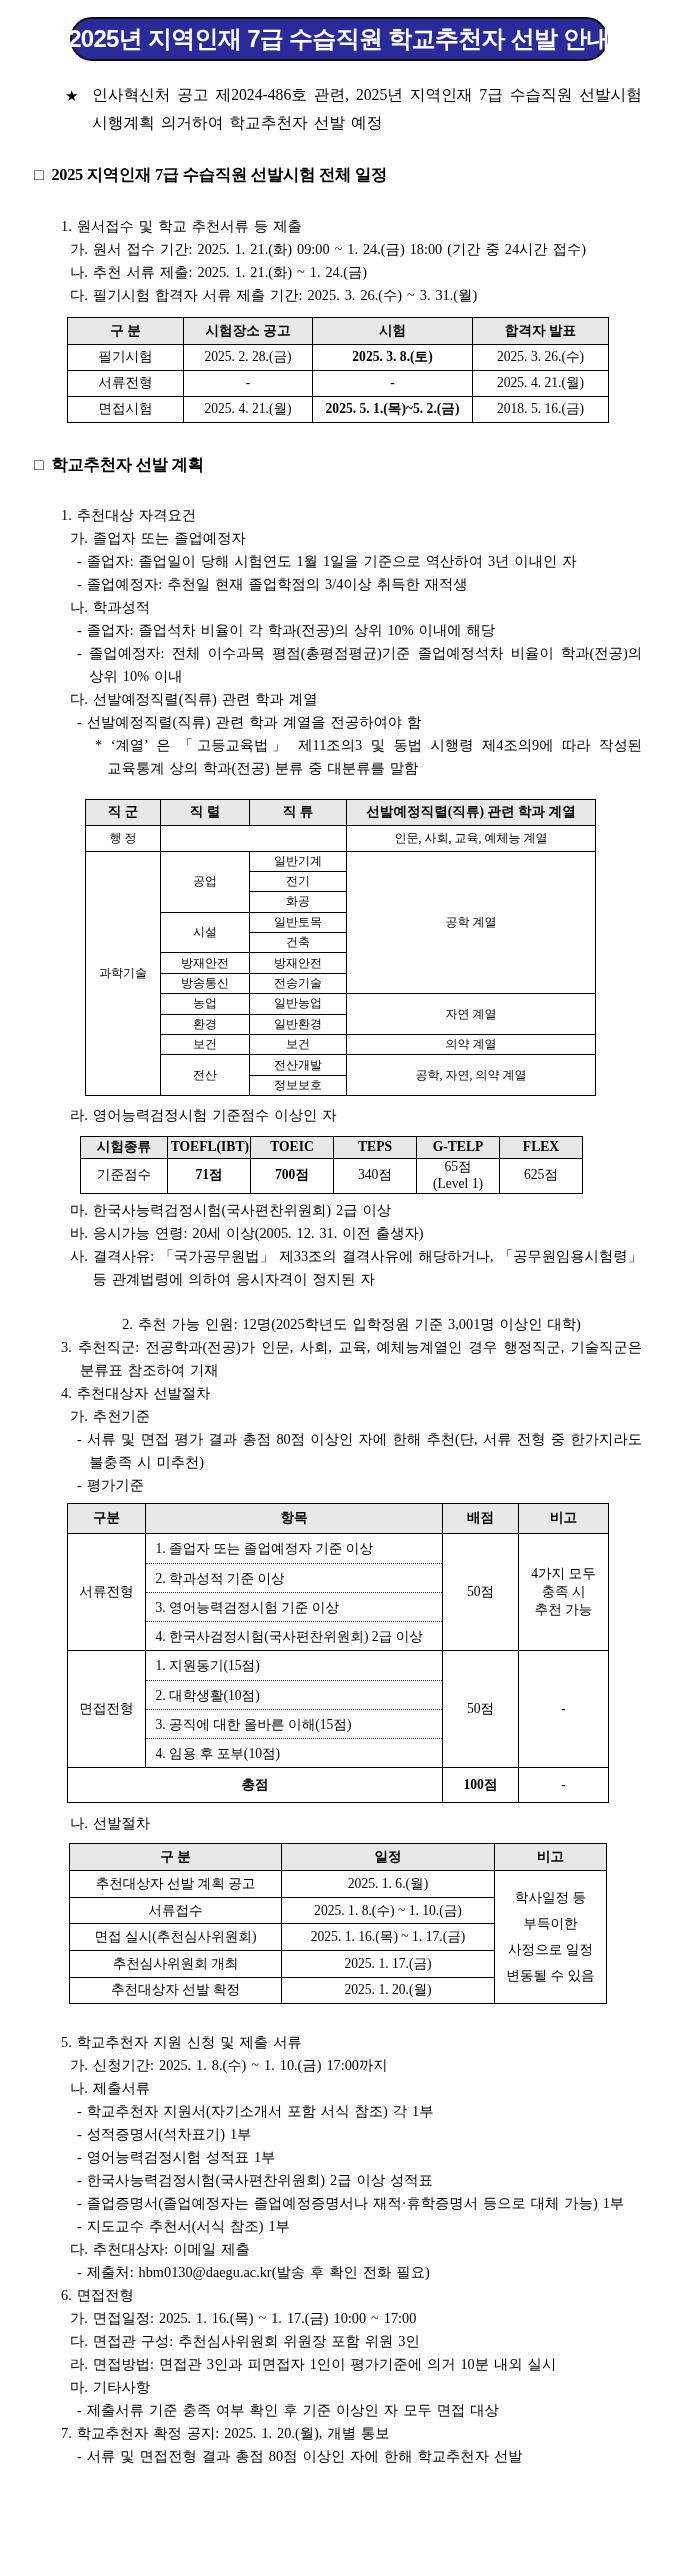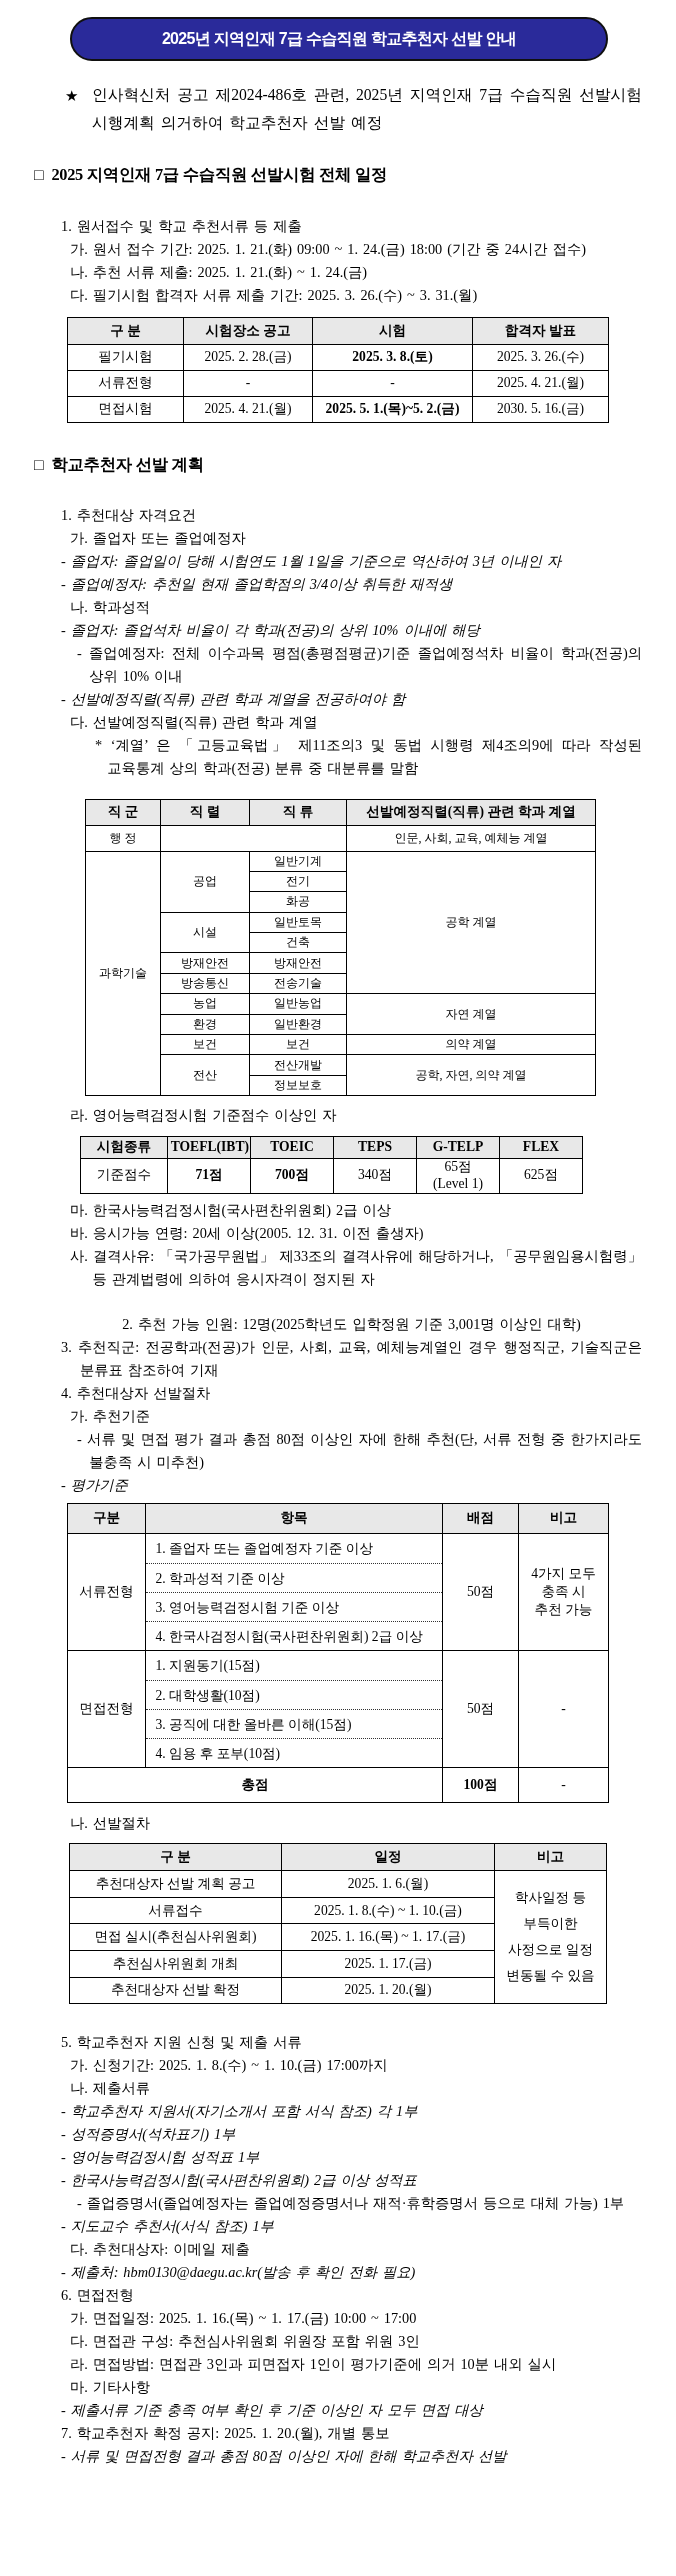--- a/index.html
+++ b/index.html
@@ -5,40 +5,40 @@
   html,body{margin:0;padding:0;background:#fff;}
   body{width:676px;height:2576px;overflow:hidden;color:#000;
        font-family:"Liberation Serif","DejaVu Serif",serif;word-break:keep-all;}
   .doc{padding:17px 34px 0 34px;box-sizing:border-box;}
 
   
   .banner{box-sizing:border-box;margin-left:36px;width:538px;height:44px;
           background:#2a2a9a;border:2px solid #101010;border-radius:22px;
           display:flex;align-items:center;justify-content:center;}
   .banner-text{font-family:"Liberation Sans","DejaVu Sans",sans-serif;font-weight:bold;
-               color:#fff;font-size:16px;letter-spacing:-0.7px;white-space:nowrap;}
+               color:#fff;font-size:24px;letter-spacing:-0.7px;white-space:nowrap;}
 
   
   .intro{position:relative;margin:20px 0 0 31px;padding-left:27px;
          font-size:15.7px;line-height:28px;text-align:justify;word-spacing:2px;}
   .intro .star{position:absolute;left:0;top:0.7px;font-size:15px;}
 
   
   .h-sec{font-size:16.4px;font-weight:bold;letter-spacing:-0.3px;}
   .h-sec .marker{margin-right:8.2px;font-weight:normal;font-size:15.7px;}
   .h1{margin-top:27px;}
   .h2{margin-top:31px;}
 
   
   .line{font-size:14.3px;line-height:23px;word-spacing:1.4px;}
   .l0{margin-left:27px;}
   .l0w{margin-left:27px;padding-left:19px;text-indent:-19px;text-align:justify;}
   .l1{margin-left:36px;}
   .l1w{margin-left:36px;padding-left:22.5px;text-indent:-22.5px;text-align:justify;}
-  .l2{margin-left:27px;padding-left:12.3px;text-indent:-12.3px;font-style:italic;}
+  .l2{margin-left:43px;padding-left:12.3px;text-indent:-12.3px;}
   .l2w{margin-left:43px;padding-left:12.3px;text-indent:-12.3px;text-align:justify;}
   .note{margin-left:61px;padding-left:12.3px;text-indent:-12.3px;text-align:justify;}
   .mt43{margin-top:29px;} .mt41{margin-top:28px;} .mt32{margin-top:22px;text-align:center;}
   .mt40{margin-top:27px;} .mt14{margin-top:9.5px;} .mt12{margin-top:8.2px;} .mt8{margin-top:5.5px;}
 
   
   .tbl{border-collapse:collapse;table-layout:fixed;}
   .tbl th,.tbl td{border:1.4px solid #000;text-align:center;vertical-align:middle;
                   font-size:13.6px;padding:0 2.7px;box-sizing:border-box;}
   .tbl th{background:#e8e8e8;font-weight:bold;}
@@ -115,38 +115,38 @@
     <tr>
       <td>서류전형</td>
       <td>-</td>
       <td>-</td>
       <td>2025. 4. 21.(월)</td>
     </tr>
     <tr>
       <td>면접시험</td>
       <td>2025. 4. 21.(월)</td>
       <td class="b">2025. 5. 1.(목)~5. 2.(금)</td>
-      <td>2030. 5. 16.(금)</td>
+      <td>2018. 5. 16.(금)</td>
     </tr>
   </tbody>
     </table>
 
   <div class="h-sec h2">
     <span class="marker">□</span><span>학교추천자 선발 계획</span>
   </div>
 
   <div class="line l0 mt41">1. 추천대상 자격요건</div>
   <div class="line l1">가. 졸업자 또는 졸업예정자</div>
   <div class="line l2">- 졸업자: 졸업일이 당해 시험연도 1월 1일을 기준으로 역산하여 3년 이내인 자</div>
   <div class="line l2">- 졸업예정자: 추천일 현재 졸업학점의 3/4이상 취득한 재적생</div>
   <div class="line l1">나. 학과성적</div>
   <div class="line l2">- 졸업자: 졸업석차 비율이 각 학과(전공)의 상위 10% 이내에 해당</div>
   <div class="line l2w">- 졸업예정자: 전체 이수과목 평점(총평점평균)기준 졸업예정석차 비율이 학과(전공)의 상위 10% 이내</div>
+  <div class="line l1">다. 선발예정직렬(직류) 관련 학과 계열</div>
   <div class="line l2">- 선발예정직렬(직류) 관련 학과 계열을 전공하여야 함</div>
-  <div class="line l1">다. 선발예정직렬(직류) 관련 학과 계열</div>
   <div class="line note">* ‘계열’ 은 「고등교육법」 제11조의3 및 동법 시행령 제4조의9에 따라 작성된 교육통계 상의 학과(전공) 분류 중 대분류를 말함</div>
 
   <table class="tbl job">
     <colgroup>
         <col style="width:75px">
         <col style="width:89px">
         <col style="width:97px">
         <col style="width:249px">
       </colgroup>
     <tbody>

